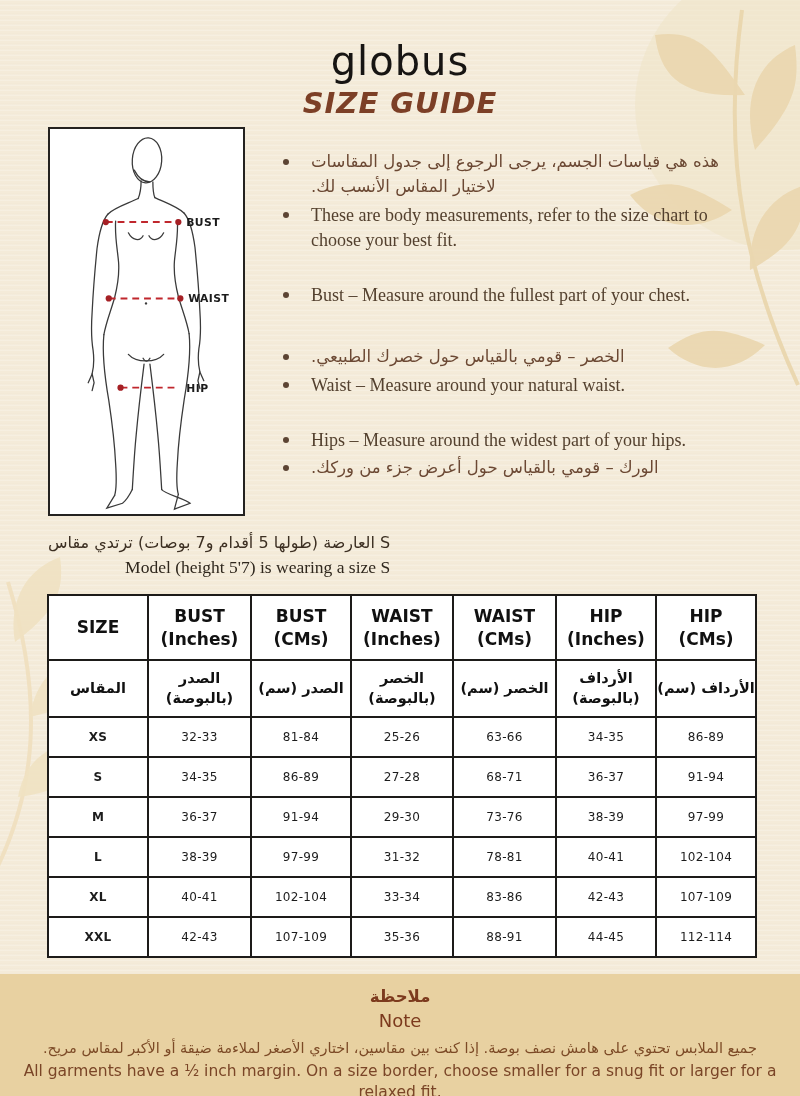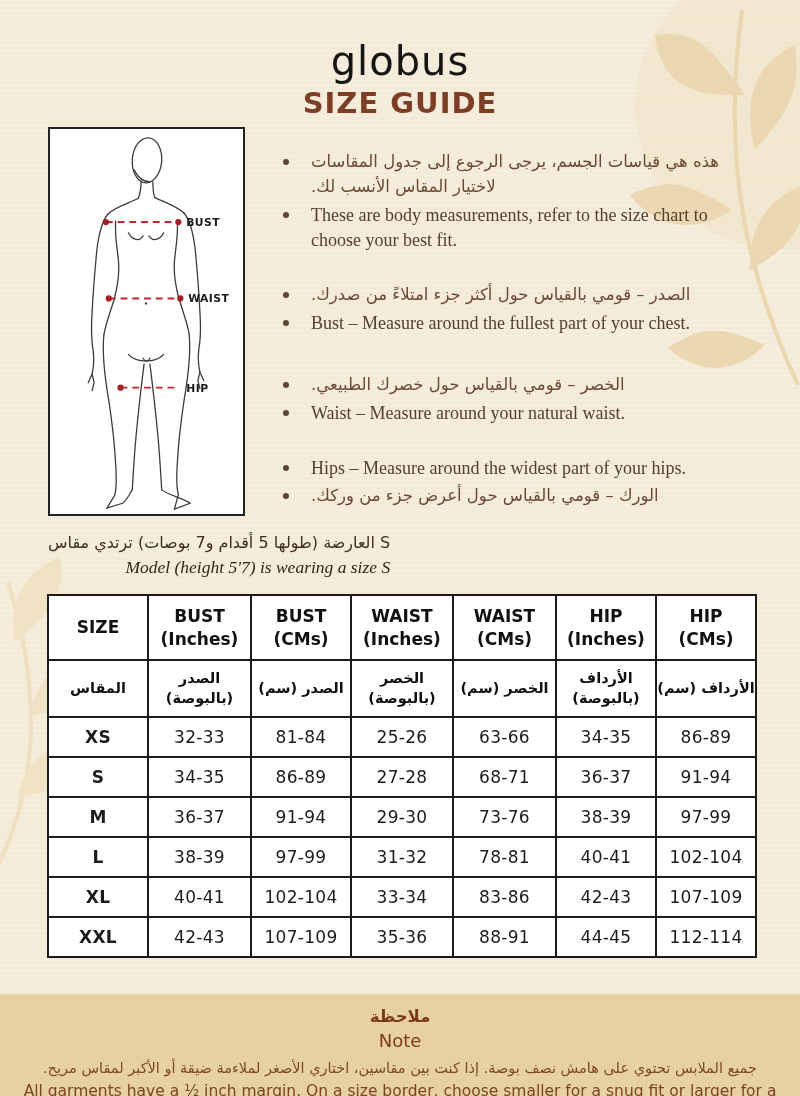--- a/index.html
+++ b/index.html
@@ -13,21 +13,21 @@
     overflow:hidden;
     font-family:"DejaVu Sans", sans-serif;
   }
   .deco{position:absolute;z-index:0;pointer-events:none;}
   .layer{position:relative;z-index:1;}
 
   
   .brand{margin:0;padding-top:40px;text-align:center;font-size:40px;line-height:1.05;
     font-weight:500;letter-spacing:1px;color:#171513;}
   .title{text-align:center;font-size:29px;font-weight:bold;letter-spacing:1px;
-    color:#7C3F26;margin-top:4px;}
+    color:#7C3F26;margin-top:4px;font-style:italic;}
 
   
   .figure-box{position:absolute;left:48px;top:127px;width:197px;height:389px;
     background:#ffffff;border:2px solid #242220;box-sizing:border-box;z-index:1;}
   .figure-box svg{display:block;width:100%;height:100%;}
   .mlabel{font:bold 11px "DejaVu Sans", sans-serif;fill:#1b1b1b;letter-spacing:0.5px;}
 
   
   .bullets{position:absolute;left:283px;top:150px;width:464px;z-index:1;}
   .bgroup{margin-bottom:30px;}
@@ -36,34 +36,34 @@
   .dot{flex:0 0 auto;width:6px;height:6px;border-radius:50%;background:#5C4433;margin-top:9px;}
   .ar-line{direction:rtl;text-align:left;flex:1;
     font-family:"DejaVu Sans", sans-serif;font-size:16.5px;line-height:1.5;color:#6B4833;}
   .en-line{flex:1;font-family:"Liberation Serif","DejaVu Serif",serif;
     font-size:18px;line-height:1.4;color:#53402E;}
 
   
   .model-note{position:absolute;left:48px;top:531px;z-index:1;text-align:right;}
   .model-ar{font-size:16px;line-height:1.5;color:#3C2F22;font-family:"DejaVu Sans", sans-serif;}
   .model-en{font-size:17.5px;line-height:1.4;color:#2F271D;
-    font-family:"Liberation Serif","DejaVu Serif",serif;font-style:italic;}
+    font-family:"Liberation Serif","DejaVu Serif",serif;}
 
   
   .size-table{position:absolute;left:47px;top:594px;z-index:1;
     border-collapse:collapse;table-layout:fixed;background:#ffffff;}
   .size-table td{border:2px solid #1d1b19;background:#ffffff;text-align:center;
     vertical-align:middle;padding:0;}
   .hdr-en{height:63px;font-weight:bold;font-size:17px;line-height:1.3;color:#111;}
   .hdr-ar{height:55px;font-weight:bold;font-size:14.5px;line-height:1.35;color:#111;direction:rtl;}
-  .drow td{height:38px;font-size:17px;color:#1c1c1c;letter-spacing:0.3px;}
+  .drow td{height:38px;font-size:12px;color:#1c1c1c;letter-spacing:0.3px;}
   .size-col{font-weight:bold;}
 
   
-  .note-band{position:absolute;left:0;right:0;bottom:0;height:102px;background:#E8D1A1;
+  .note-band{position:absolute;left:0;right:0;bottom:0;height:122px;background:#E8D1A1;
     text-align:center;z-index:1;box-sizing:border-box;padding-top:12px;}
   .note-title-ar{font-size:16.5px;font-weight:bold;color:#7C3A1D;direction:rtl;line-height:1.3;}
   .note-title-en{font-size:18px;font-weight:normal;color:#7C3A1D;line-height:1.3;margin-top:2px;}
   .note-body-ar{font-size:14.5px;color:#7C4A26;direction:rtl;line-height:1.5;margin-top:5px;}
   .note-body-en{font-size:15.5px;color:#7A4527;line-height:1.4;margin-top:1px;}
 </style>
 </head>
 <body>
 
 <div class="page">
@@ -157,24 +157,20 @@
         <span class="ar-line">هذه هي قياسات الجسم، يرجى الرجوع إلى جدول المقاسات لاختيار المقاس الأنسب لك.</span>
       </div>
       <div class="brow">
         <span class="dot"></span>
         <span class="en-line">These are body measurements, refer to the size chart to choose your best fit.</span>
       </div>
     </div>
     <div class="bgroup gap-lg">
       <div class="brow">
         <span class="dot"></span>
-        <span class="ar-line">الصدر – قومي بالقياس حول أكثر جزء امتلاءً من صدرك.</span>
-      </div>
-      <div class="brow">
-        <span class="dot"></span>
         <span class="en-line">Bust – Measure around the fullest part of your chest.</span>
       </div>
     </div>
     <div class="bgroup">
       <div class="brow">
         <span class="dot"></span>
         <span class="ar-line">الخصر – قومي بالقياس حول خصرك الطبيعي.</span>
       </div>
       <div class="brow">
         <span class="dot"></span>

